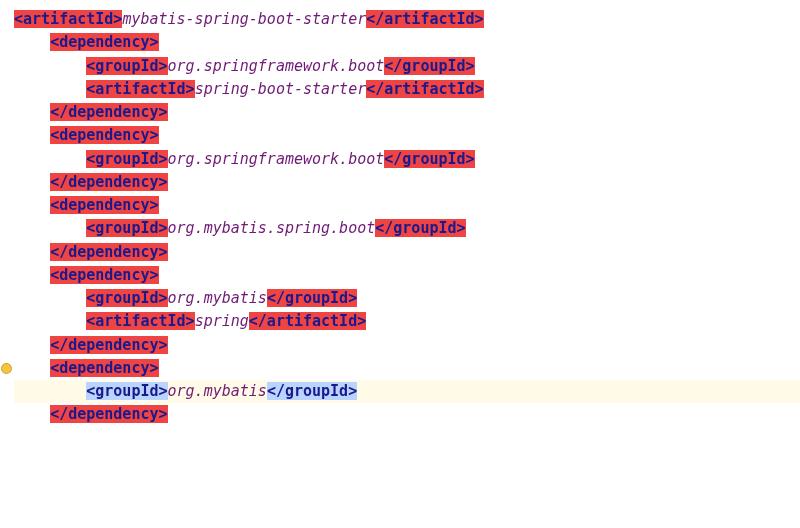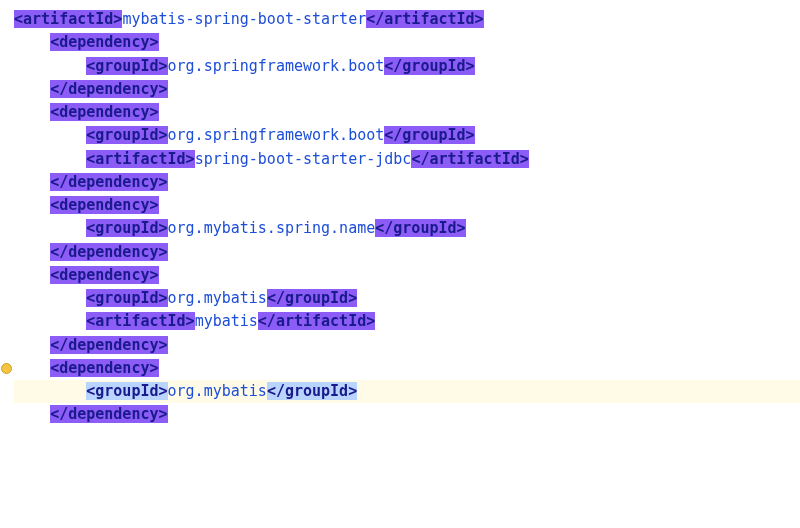--- a/index.html
+++ b/index.html
@@ -10,22 +10,22 @@
     line-height: 1.55;
     background: #ffffff;
     color: #000;
     width: 800px;
     box-sizing: border-box;
   }
   .line {
     white-space: pre;
     position: relative;
   }
-  .tag   { color: #1a1a8c; font-weight: bold; background: #8b5cf6; }
-  .txt   { color: #1d4ed8; }
+  .tag   { color: #1a1a8c; font-weight: bold; background: #ef4444; }
+  .txt   { color: #701a75; font-style: italic; }
   .hltag { color: #1a1a8c; font-weight: bold; background: #b8d4ff; }
   .line.cursor { background: #fffbe6; }
   .gutter {
     position: absolute;
     left: -14px;
     top: 0;
     width: 12px;
     text-align: center;
   }
   .bulb {
@@ -37,28 +37,28 @@
     margin-top: 6px;
   }
 </style>
 </head>
 <body>
 
 <div id="editor">
     <div class="line"><span class="tag">&lt;artifactId&gt;</span><span class="txt">mybatis-spring-boot-starter</span><span class="tag">&lt;/artifactId&gt;</span></div>
     <div class="line">    <span class="tag">&lt;dependency&gt;</span></div>
     <div class="line">        <span class="tag">&lt;groupId&gt;</span><span class="txt">org.springframework.boot</span><span class="tag">&lt;/groupId&gt;</span></div>
+    <div class="line">        <span class="tag">&lt;artifactId&gt;</span><span class="txt">spring-boot-starter</span><span class="tag">&lt;/artifactId&gt;</span></div>
     <div class="line">    <span class="tag">&lt;/dependency&gt;</span></div>
     <div class="line">    <span class="tag">&lt;dependency&gt;</span></div>
     <div class="line">        <span class="tag">&lt;groupId&gt;</span><span class="txt">org.springframework.boot</span><span class="tag">&lt;/groupId&gt;</span></div>
-    <div class="line">        <span class="tag">&lt;artifactId&gt;</span><span class="txt">spring-boot-starter-jdbc</span><span class="tag">&lt;/artifactId&gt;</span></div>
     <div class="line">    <span class="tag">&lt;/dependency&gt;</span></div>
     <div class="line">    <span class="tag">&lt;dependency&gt;</span></div>
-    <div class="line">        <span class="tag">&lt;groupId&gt;</span><span class="txt">org.mybatis.spring.name</span><span class="tag">&lt;/groupId&gt;</span></div>
+    <div class="line">        <span class="tag">&lt;groupId&gt;</span><span class="txt">org.mybatis.spring.boot</span><span class="tag">&lt;/groupId&gt;</span></div>
     <div class="line">    <span class="tag">&lt;/dependency&gt;</span></div>
     <div class="line">    <span class="tag">&lt;dependency&gt;</span></div>
     <div class="line">        <span class="tag">&lt;groupId&gt;</span><span class="txt">org.mybatis</span><span class="tag">&lt;/groupId&gt;</span></div>
-    <div class="line">        <span class="tag">&lt;artifactId&gt;</span><span class="txt">mybatis</span><span class="tag">&lt;/artifactId&gt;</span></div>
+    <div class="line">        <span class="tag">&lt;artifactId&gt;</span><span class="txt">spring</span><span class="tag">&lt;/artifactId&gt;</span></div>
     <div class="line">    <span class="tag">&lt;/dependency&gt;</span></div>
     <div class="line"><span class="gutter"><span class="bulb"></span></span>    <span class="tag">&lt;dependency&gt;</span></div>
     <div class="line cursor">        <span class="hltag">&lt;groupId&gt;</span><span class="txt">org.mybatis</span><span class="hltag">&lt;/groupId&gt;</span></div>
     <div class="line">    <span class="tag">&lt;/dependency&gt;</span></div>
   </div>
 
 </body></html>

